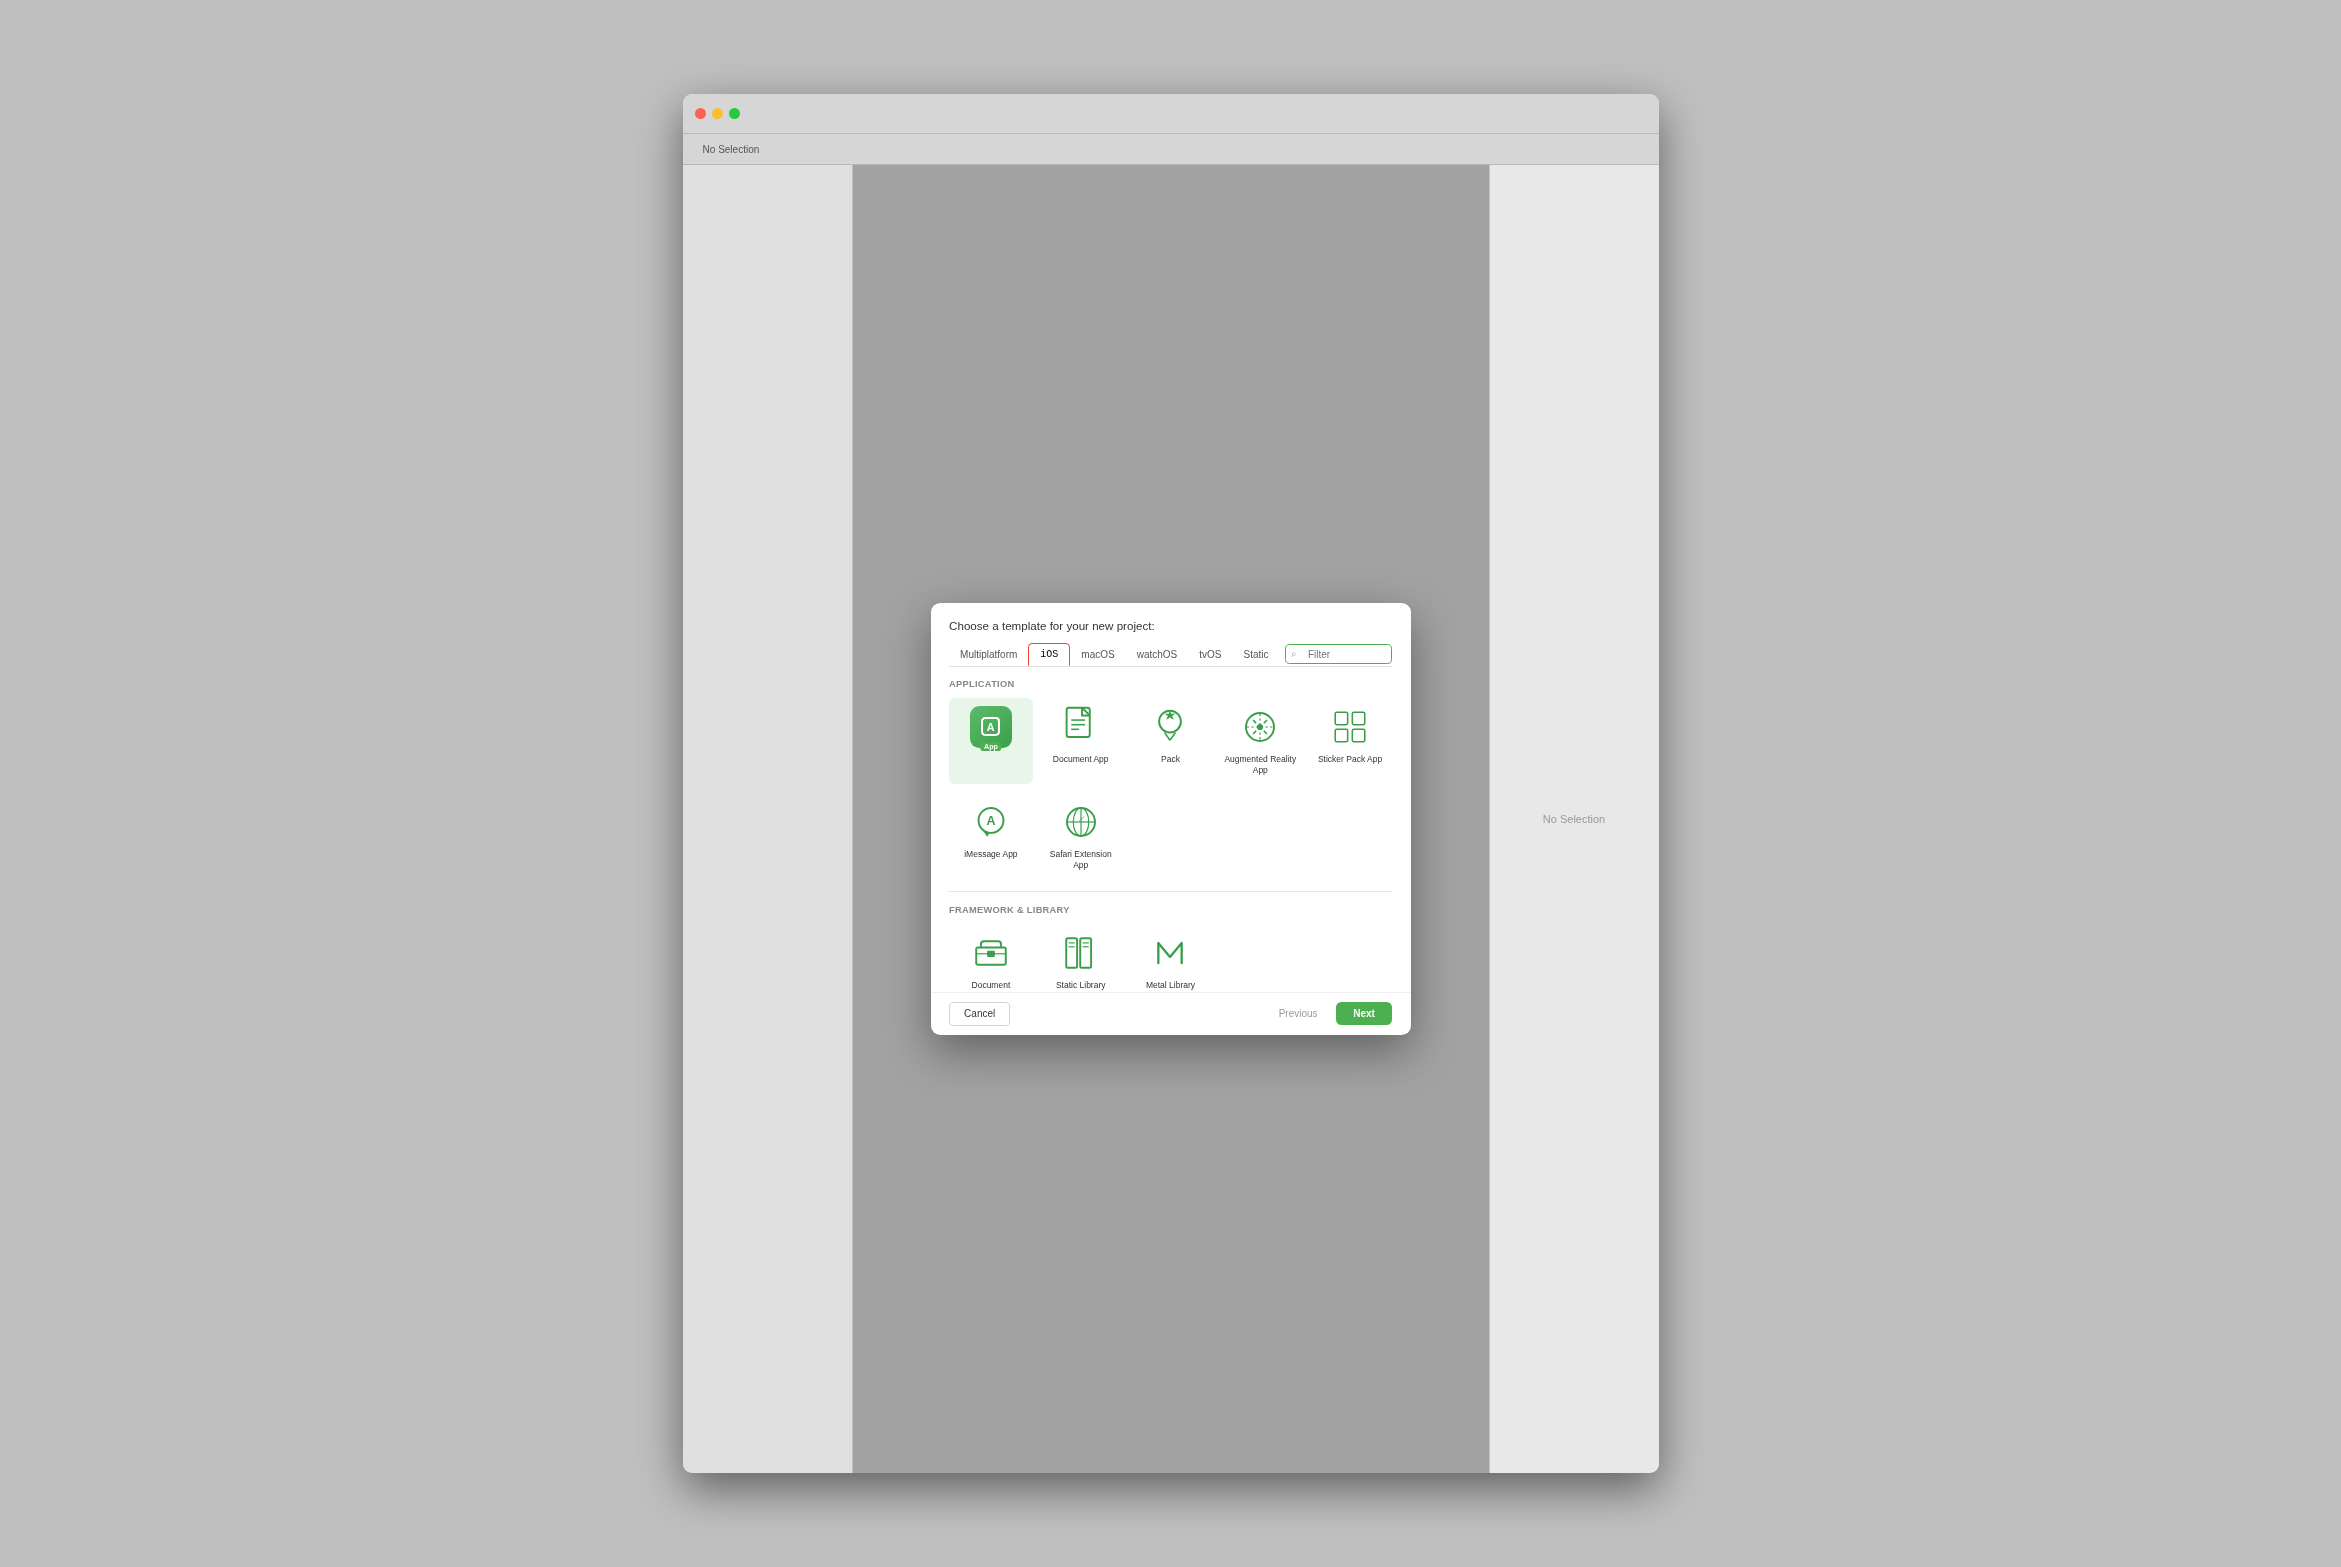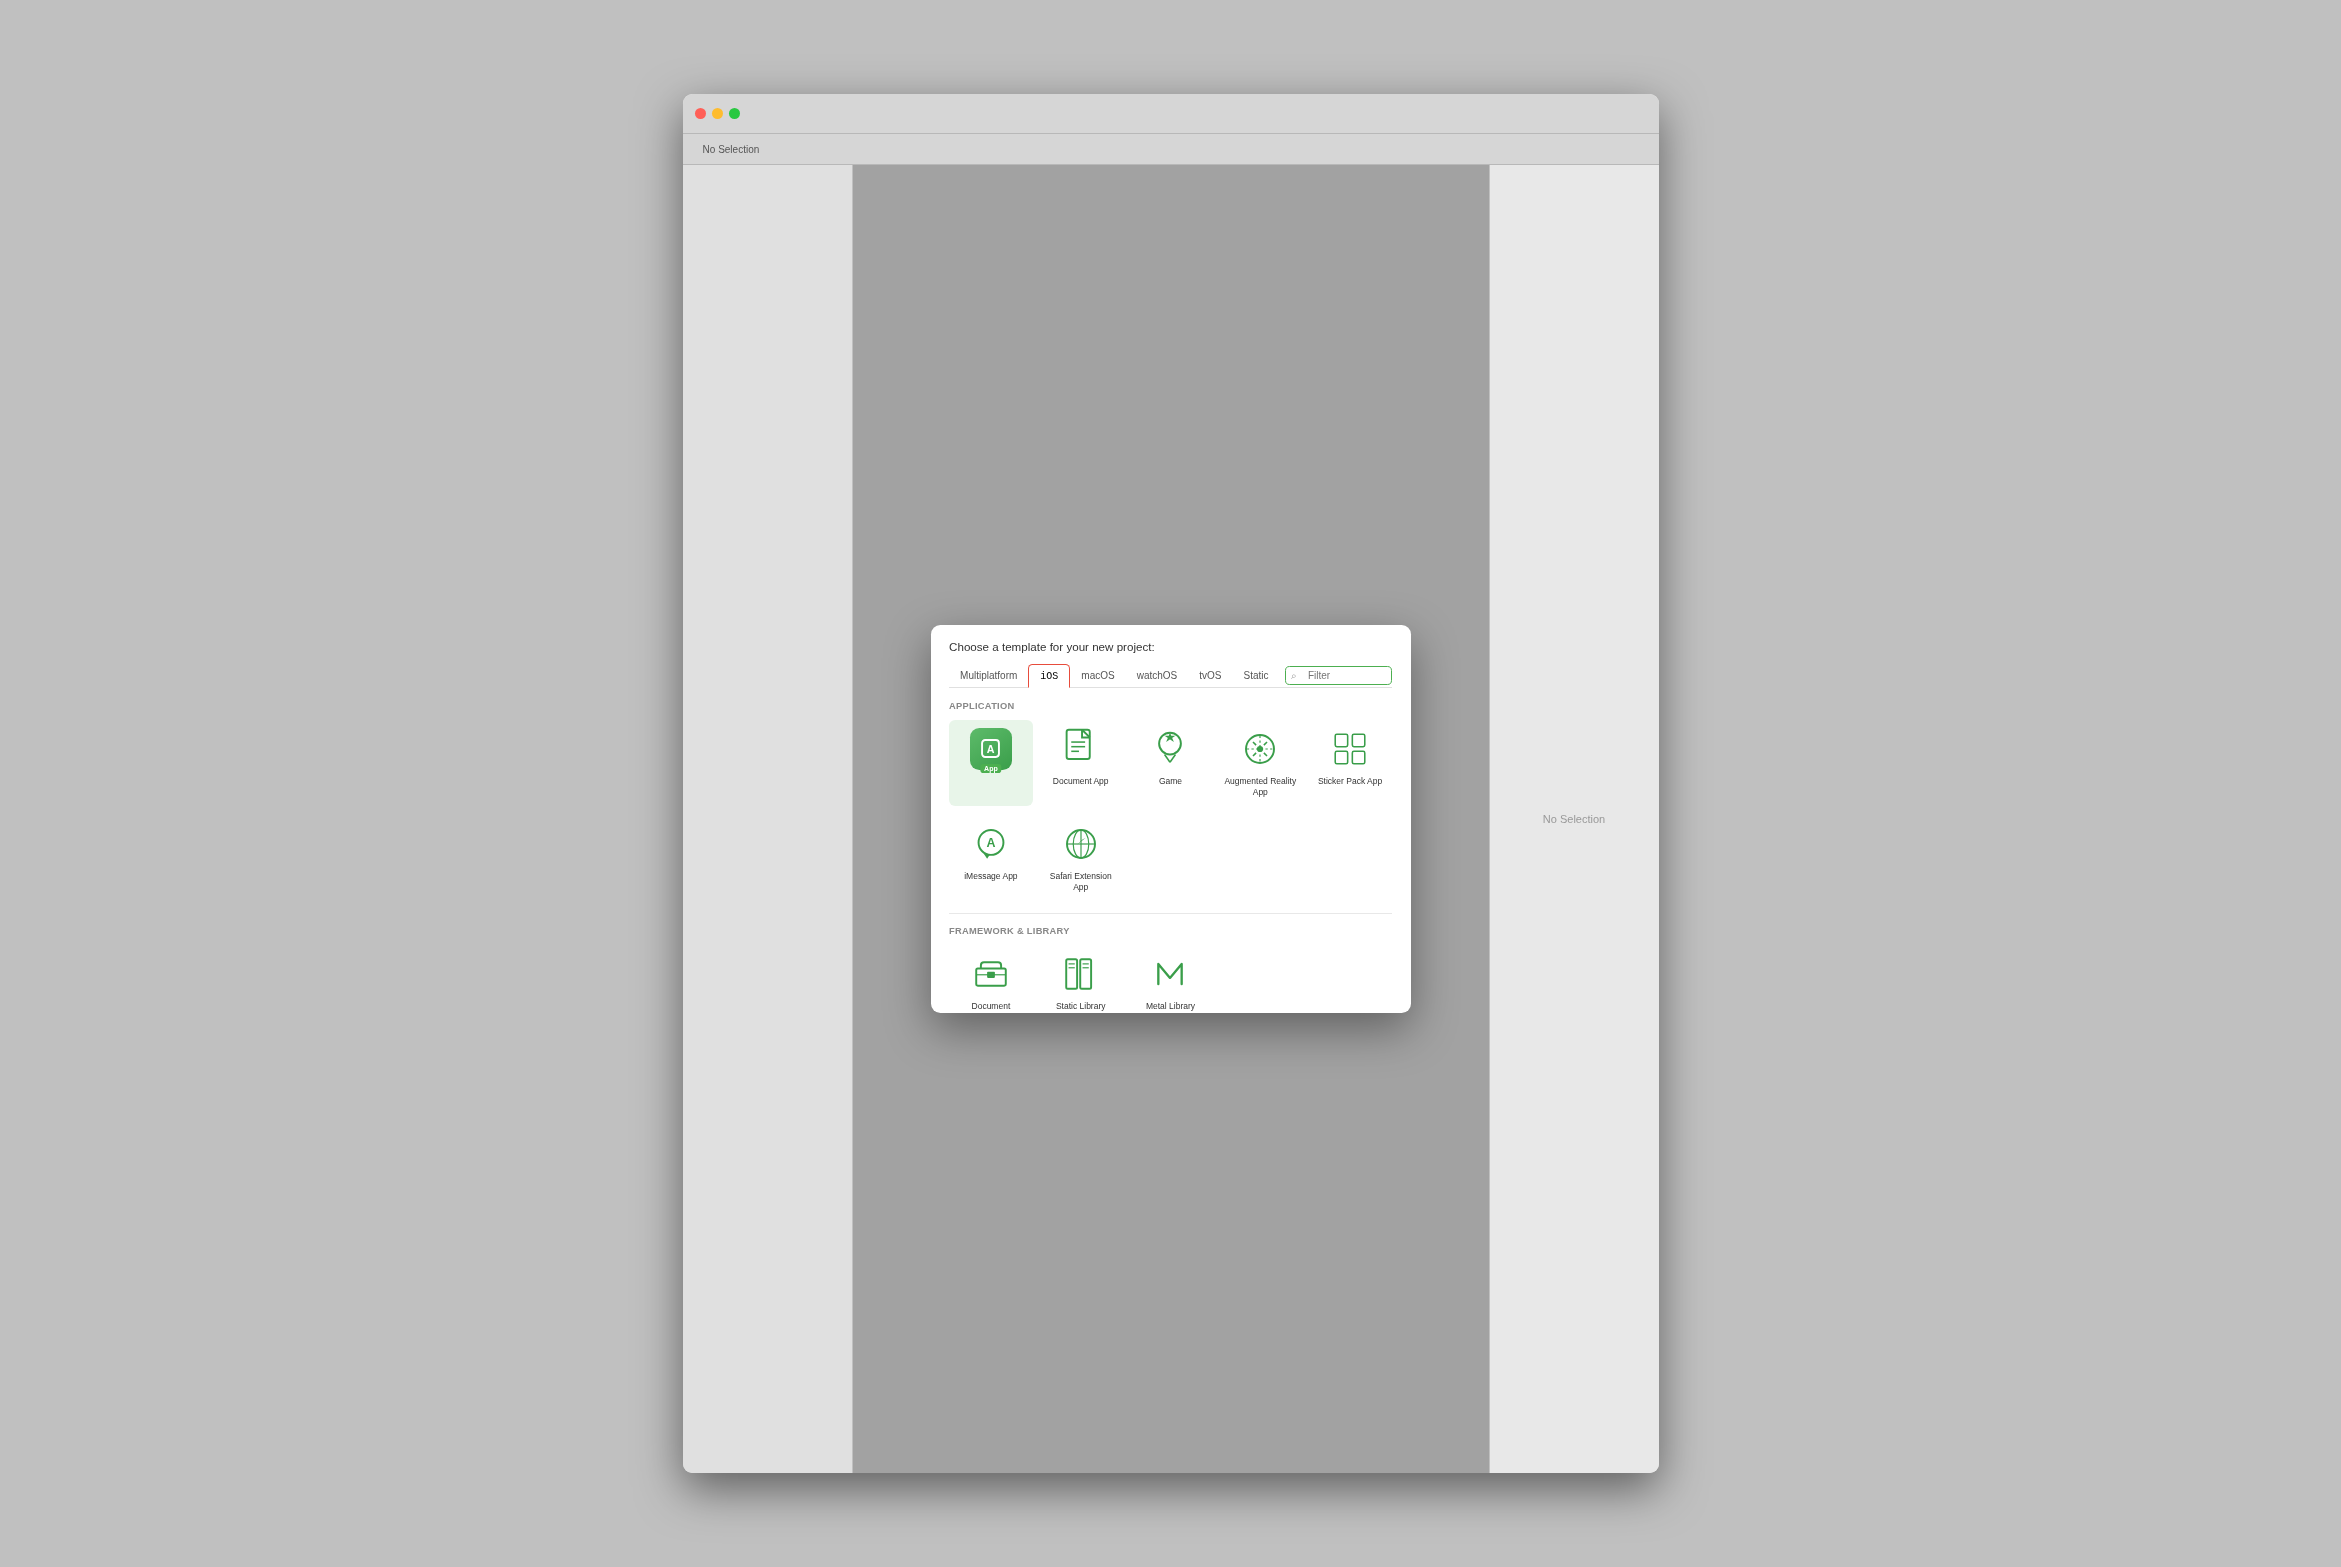--- a/index.html
+++ b/index.html
@@ -421,21 +421,21 @@
 
               <div class="template-item">
                 <div class="template-icon">
                   <svg width="42" height="42" viewBox="0 0 54 54" fill="none">
                     <circle cx="27" cy="20" r="14" stroke="#3a9e4a" stroke-width="2.5" fill="none"></circle>
                     <path d="M27 6 L32 18 L20 10 L34 10 L22 18 Z" fill="#3a9e4a"></path>
                     <line x1="20" y1="34" x2="27" y2="44" stroke="#3a9e4a" stroke-width="2"></line>
                     <line x1="34" y1="34" x2="27" y2="44" stroke="#3a9e4a" stroke-width="2"></line>
                   </svg>
                 </div>
-                <span class="template-label">Game</span>
+                <span class="template-label">Pack</span>
               </div>
 
               <div class="template-item">
                 <div class="template-icon">
                   <svg width="42" height="42" viewBox="0 0 54 54" fill="none">
                     <circle cx="27" cy="27" r="18" stroke="#3a9e4a" stroke-width="2.5" fill="none"></circle>
                     <path d="M27 10 L27 44" stroke="#3a9e4a" stroke-width="1.5" stroke-dasharray="3,3"></path>
                     <path d="M10 27 L44 27" stroke="#3a9e4a" stroke-width="1.5" stroke-dasharray="3,3"></path>
                     <circle cx="27" cy="27" r="4" fill="#3a9e4a"></circle>
                     <path d="M18 18 L22 22" stroke="#3a9e4a" stroke-width="2"></path>
@@ -521,20 +521,27 @@
                   <svg width="42" height="42" viewBox="0 0 54 54" fill="none">
                     <path d="M12 40 L12 14 L27 32 L42 14 L42 40" stroke="#3a9e4a" stroke-width="3" fill="none" stroke-linejoin="round" stroke-linecap="round"></path>
                   </svg>
                 </div>
                 <span class="template-label">Metal Library</span>
               </div>
             </div>
 
           </div>
 
+          <div class="modal-footer">
+            <button class="btn-cancel">Cancel</button>
+            <div class="footer-right">
+              <button class="btn-previous">Previous</button>
+              <button class="btn-next">Next</button>
+            </div>
+          </div>
         </div>
       </div>
     </div>
 
     <div class="right-panel">
       <span class="no-selection-text">No Selection</span>
     </div>
   </div>
 </div>
 

